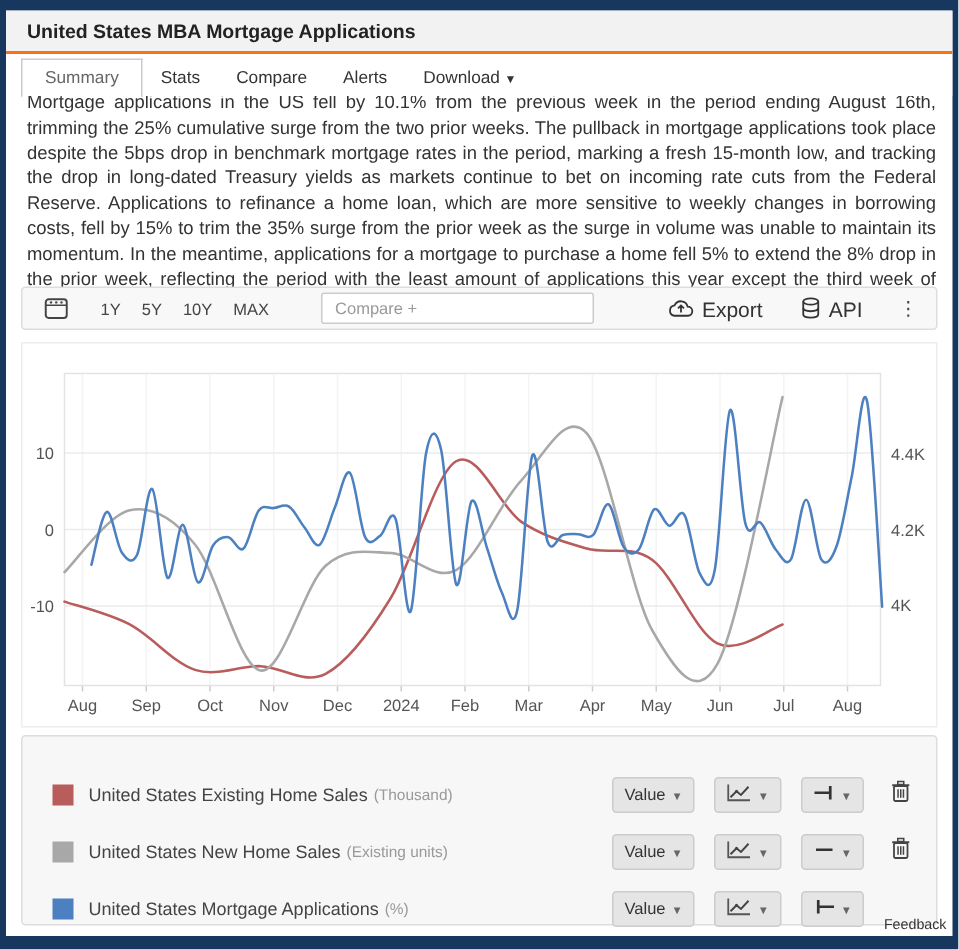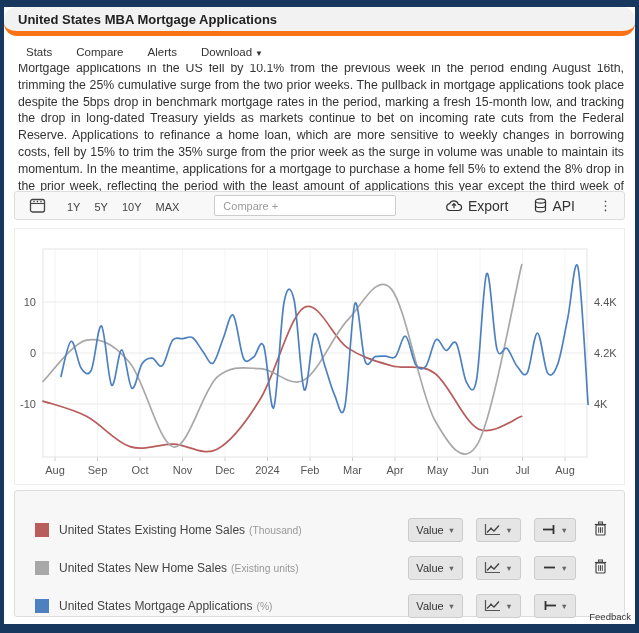--- a/index.html
+++ b/index.html
@@ -2,21 +2,21 @@
 <html><head>
 <meta charset="utf-8">
 <style>
   * { box-sizing: border-box; margin: 0; padding: 0; }
   html,body { width: 639px; height: 633px; }
   body { font-family: "Liberation Sans", sans-serif; background:#fff; }
   .frame { width:639px; height:633px; background:#17375e; padding:7px 4px 9px 4px; }
   .page { position:relative; width:631px; height:617px; background:#fff; overflow:hidden; }
 
   .titlebar { position:absolute; left:0; top:0; width:631px; height:29px; background:#f2f2f2;
-              border-bottom:5px solid #f97316; display:flex; align-items:center; padding-left:14px;border-radius:13px; }
+              border-bottom:2px solid #f97316; display:flex; align-items:center; padding-left:14px; }
   .titlebar h1 { font-size:13px; font-weight:bold; color:#222; }
 
   .tabbar { position:absolute; left:0; top:29px; width:631px; height:28px; background:#fff;
             display:flex; align-items:flex-end; padding-left:10px; }
   .tab { font-size:11.5px; color:#333; padding:6px 12px; cursor:pointer; }
   .tab.active { border:1px solid #ccc; border-bottom:1px solid #fff; background:#fff; color:#666;
                 padding:6px 15px; margin-bottom:-1px; }
   .tab .caret { font-size:8px; color:#333; margin-left:3px; }
 
   .summary-wrap { position:absolute; left:14px; top:57px; width:606px; height:131px; overflow:hidden; }
@@ -59,20 +59,21 @@
 <body>
 
 <div class="frame">
   <div class="page">
 
     <div class="titlebar">
       <h1>United States MBA Mortgage Applications</h1>
     </div>
 
     <div class="tabbar">
+        <div class="tab active">Summary</div>
         <div class="tab">Stats</div>
         <div class="tab">Compare</div>
         <div class="tab">Alerts</div>
         <div class="tab">Download<span class="caret">▼</span></div>
       </div>
 
     <div class="summary-wrap">
       <p><span>Mortgage applications in the US fell by 10.1% from the previous week in the period ending August 16th, trimming the 25% cumulative surge from the two prior weeks. The pullback in mortgage applications took place despite the 5bps drop in benchmark mortgage rates in the period, marking a fresh 15-month low, and tracking the drop in long-dated Treasury yields as markets continue to bet on incoming rate cuts from the Federal Reserve. Applications to refinance a home loan, which are more sensitive to weekly changes in borrowing costs, fell by 15% to trim the 35% surge from the prior week as the surge in volume was unable to maintain its momentum. In the meantime, applications for a mortgage to purchase a home fell 5% to extend the 8% drop in the prior week, reflecting the period with the least amount of applications this year except the third week of February.</span>
         </p>
     </div>

